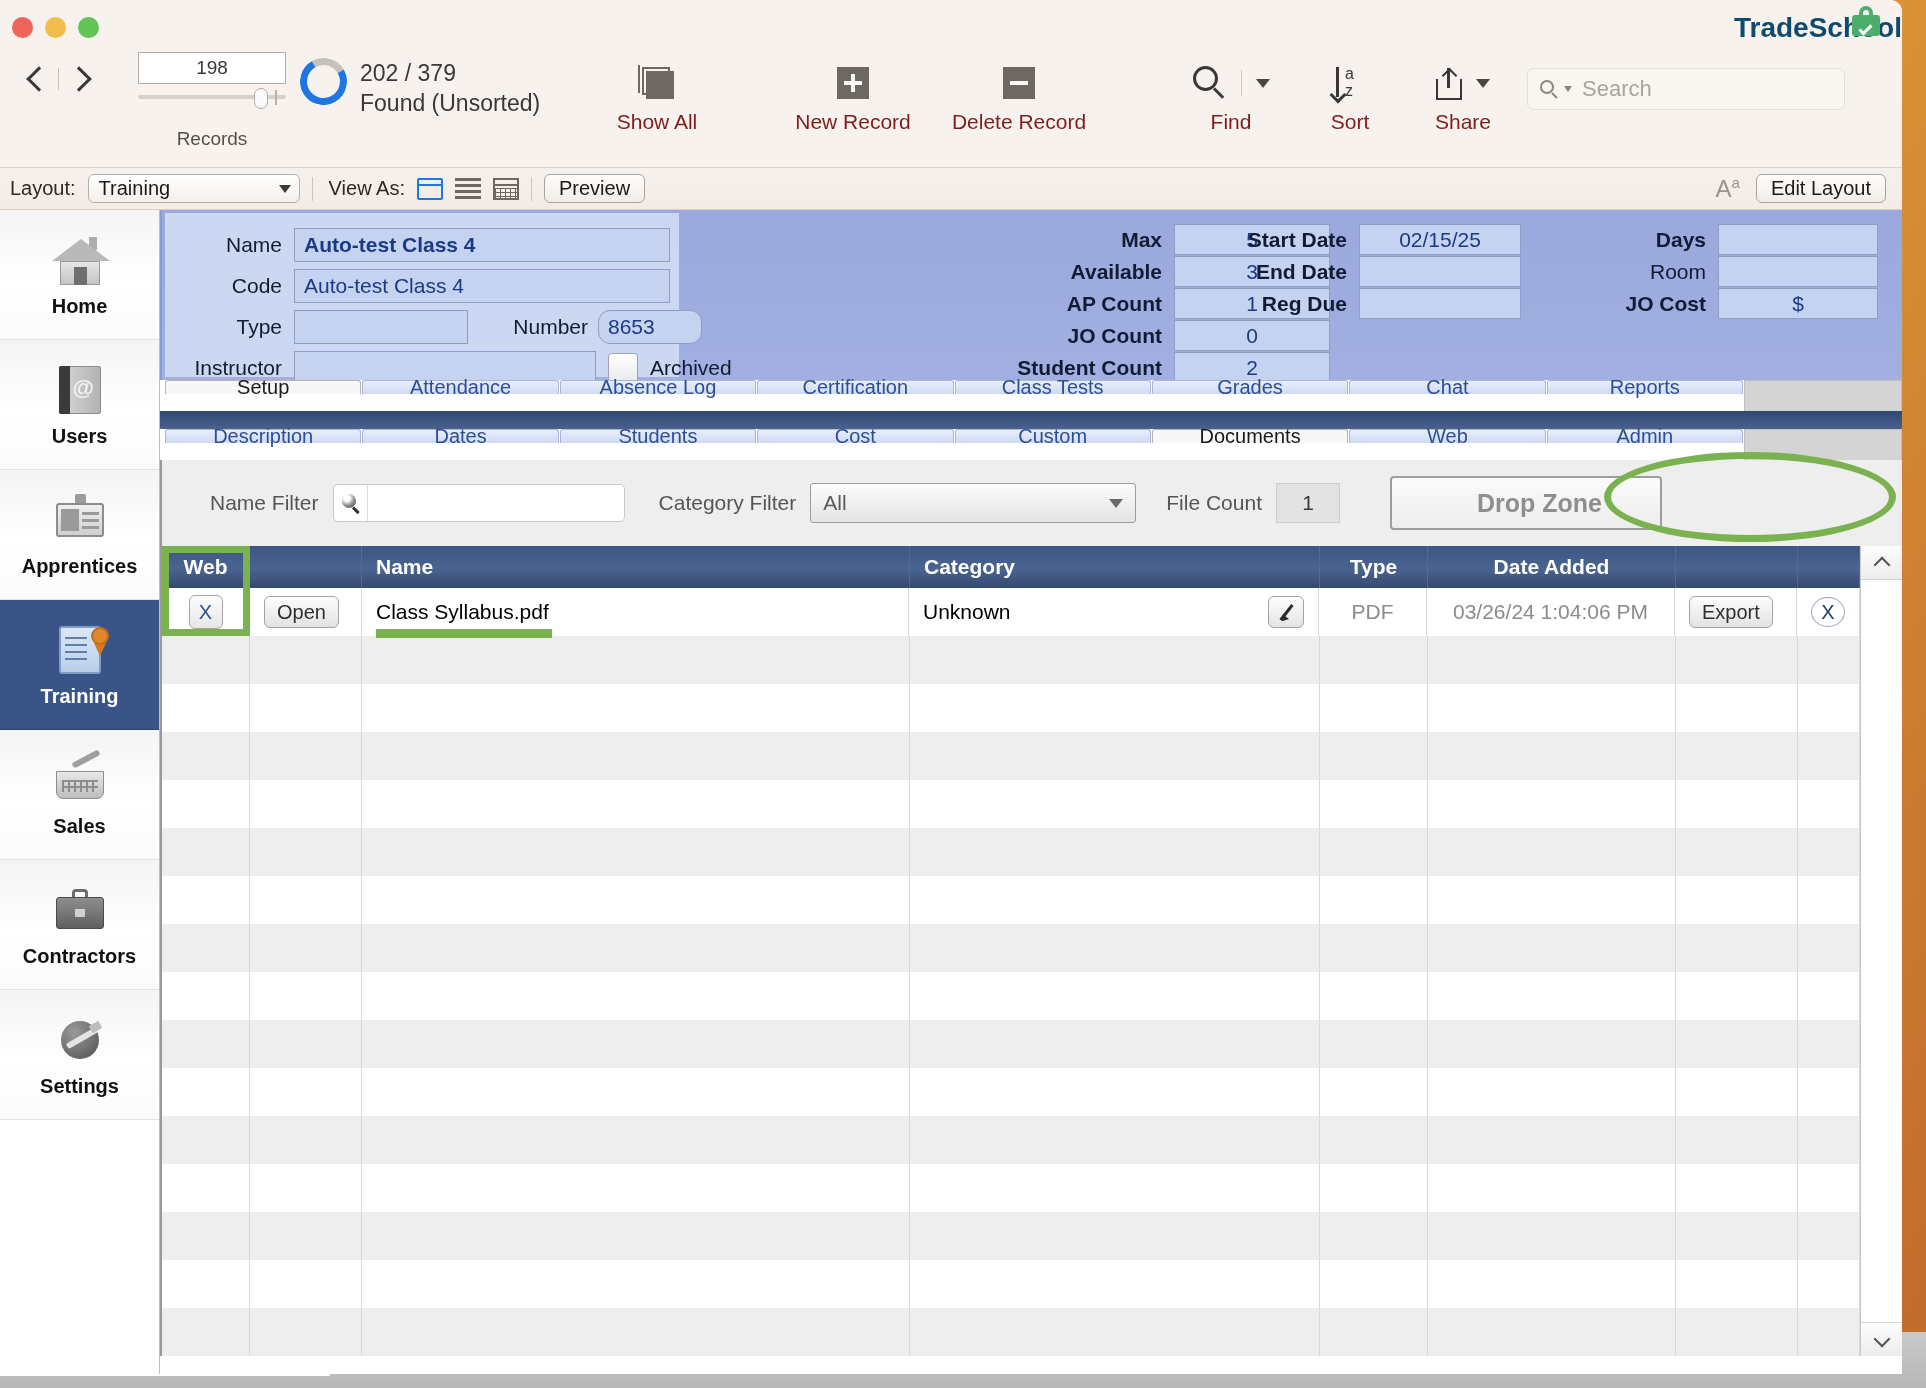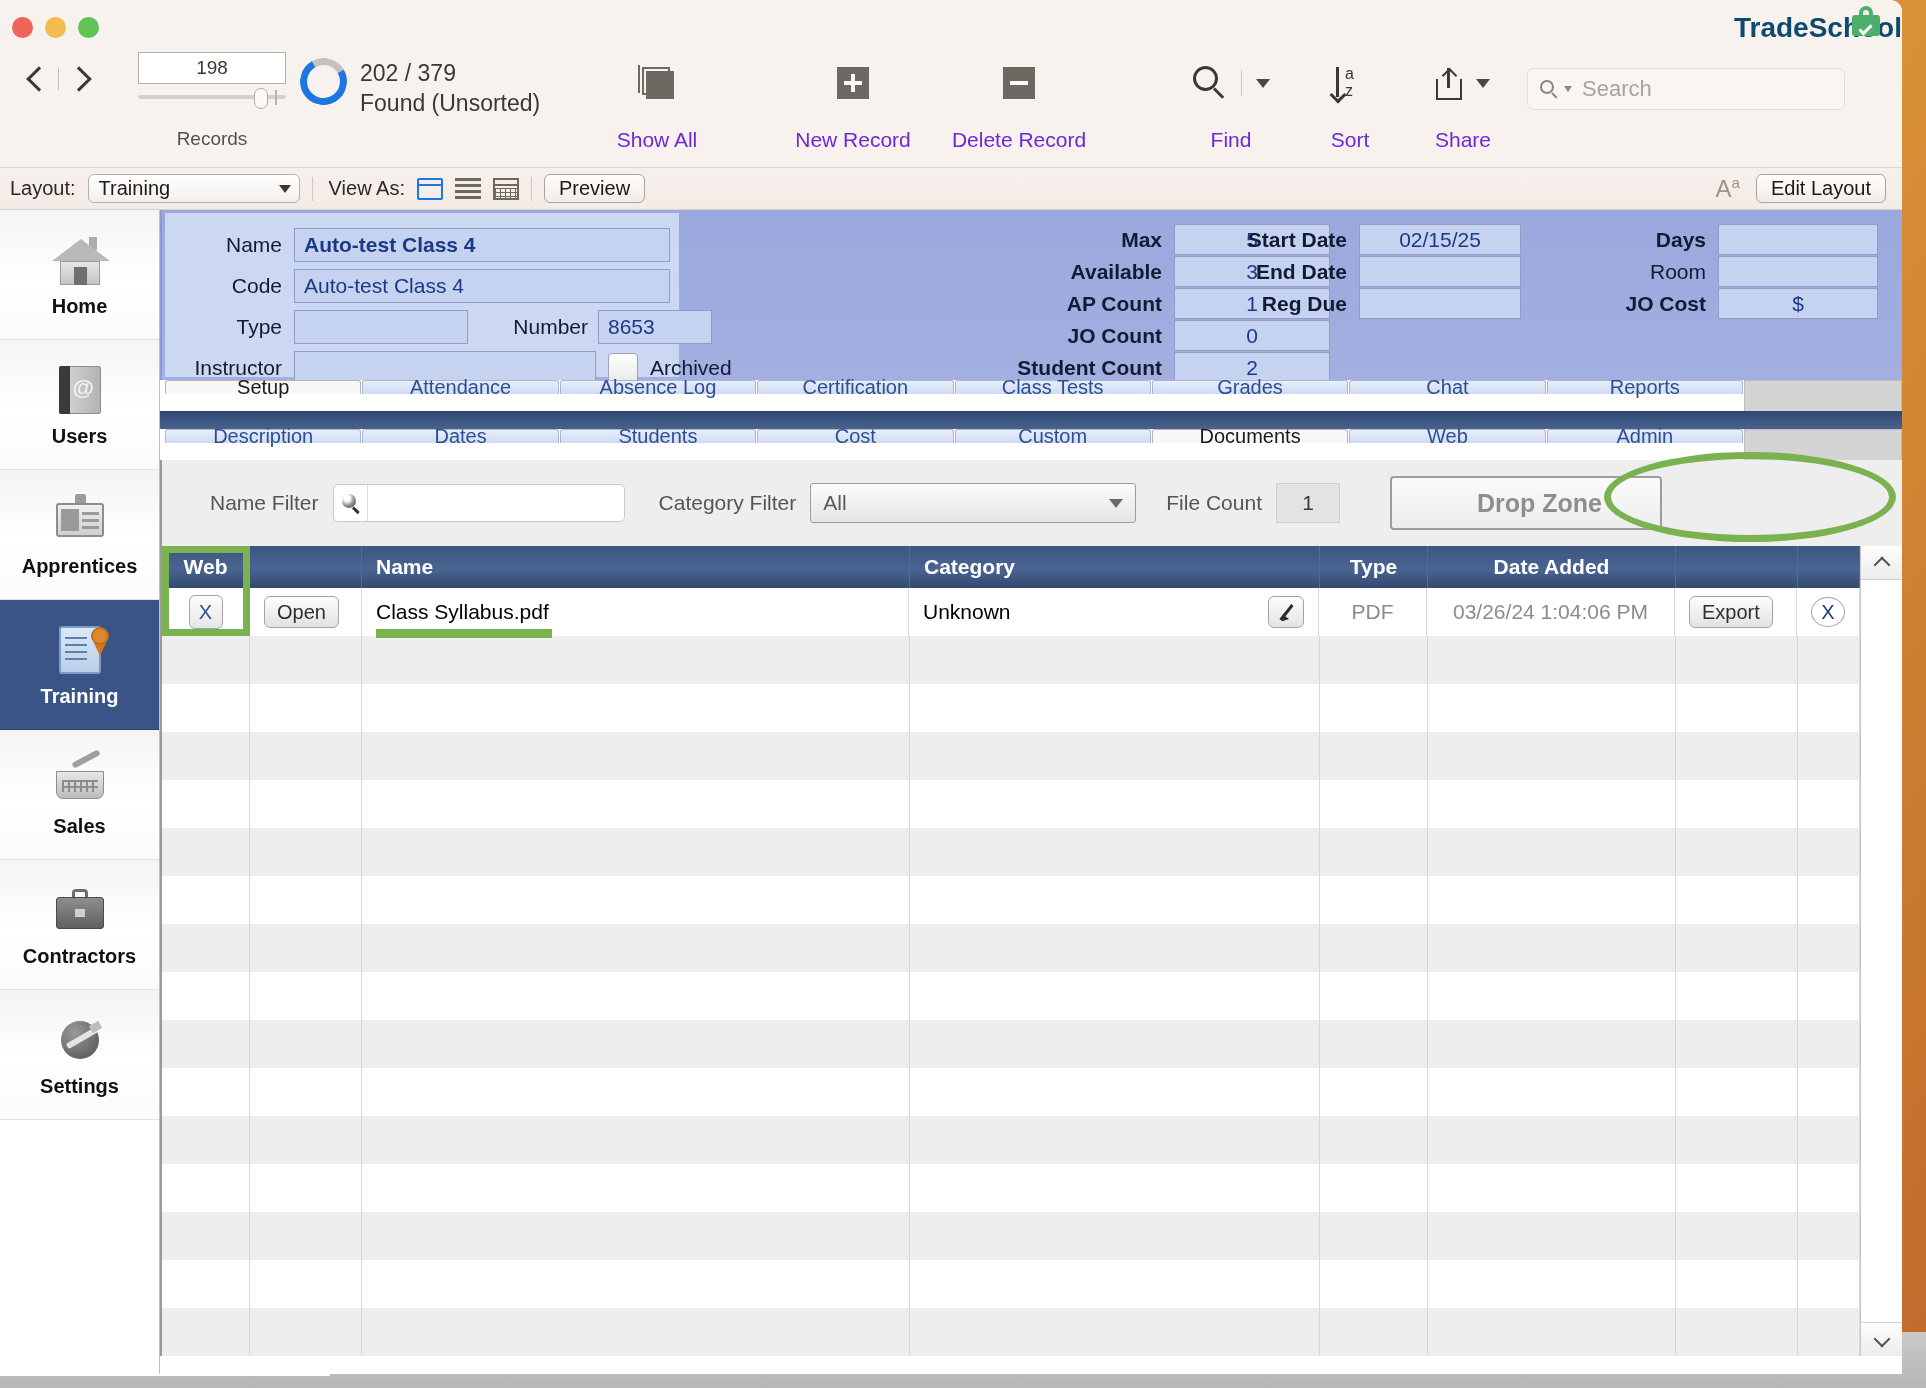--- a/index.html
+++ b/index.html
@@ -109,21 +109,21 @@
     position: absolute; top: 58px; left: 360px;
     font-size: 23px; color: #3c3734; line-height: 1.32;
   }
   
   .tbitem {
     position: absolute; top: 60px;
     display: flex; flex-direction: column; align-items: center;
     width: 150px; margin-left: -75px;
   }
   .tbicon { height: 46px; display: flex; align-items: center; justify-content: center; }
-  .tblabel { margin-top: 22px; font-size: 21px; color: #6d28d9; }
+  .tblabel { margin-top: 4px; font-size: 21px; color: #7f1d1d; }
 
   .icon-showall { position: relative; width: 38px; height: 36px; }
   .icon-showall .b1 { position: absolute; left: 8px; top: 6px; width: 28px; height: 28px; background: #6e6862; }
   .icon-showall .b2 { position: absolute; left: 4px; top: 2px; width: 28px; height: 28px; border: 2px solid #6e6862; }
   .icon-showall .b3 { position: absolute; left: 0px; top: 0px; width: 6px; height: 28px; border-left: 2px solid #6e6862; }
 
   .icon-sq { width: 32px; height: 32px; background: #6e6862; position: relative; }
   .icon-sq .h { position: absolute; left: 7px; top: 14px; width: 18px; height: 4px; background: #faf8f6; }
   .icon-sq .v { position: absolute; left: 14px; top: 7px; width: 4px; height: 18px; background: #faf8f6; }
 
@@ -664,21 +664,21 @@
 
         <div class="frow" style="left:20px; top:59px;">
           <div class="flabel" style="width:100px;">Code</div>
           <div class="ffield" style="margin-left:12px; width:376px; height:34px;">Auto-test Class 4</div>
         </div>
 
         <div class="frow" style="left:20px; top:100px;">
           <div class="flabel" style="width:100px;">Type</div>
           <div class="ffield" style="margin-left:12px; width:174px; height:34px;"></div>
           <div class="flabel" style="width:108px; margin-left:12px;">Number</div>
-          <div class="ffield" style="margin-left:10px; width:114px; height:34px;">8653</div>
+          <div class="ffield" style="margin-left:10px; width:104px; height:34px;border-radius:12px;">8653</div>
         </div>
 
         <div class="frow" style="left:8px; top:141px;">
           <div class="flabel" style="width:112px;">Instructor</div>
           <div class="ffield" style="margin-left:12px; width:302px; height:34px;"></div>
           <div id="checkbox-archived" style="margin-left:12px;"></div>
           <div class="flabel" style="margin-left:12px; text-align:left;">Archived</div>
         </div>
 
         <div class="frow" style="left:820px; top:14px;">

